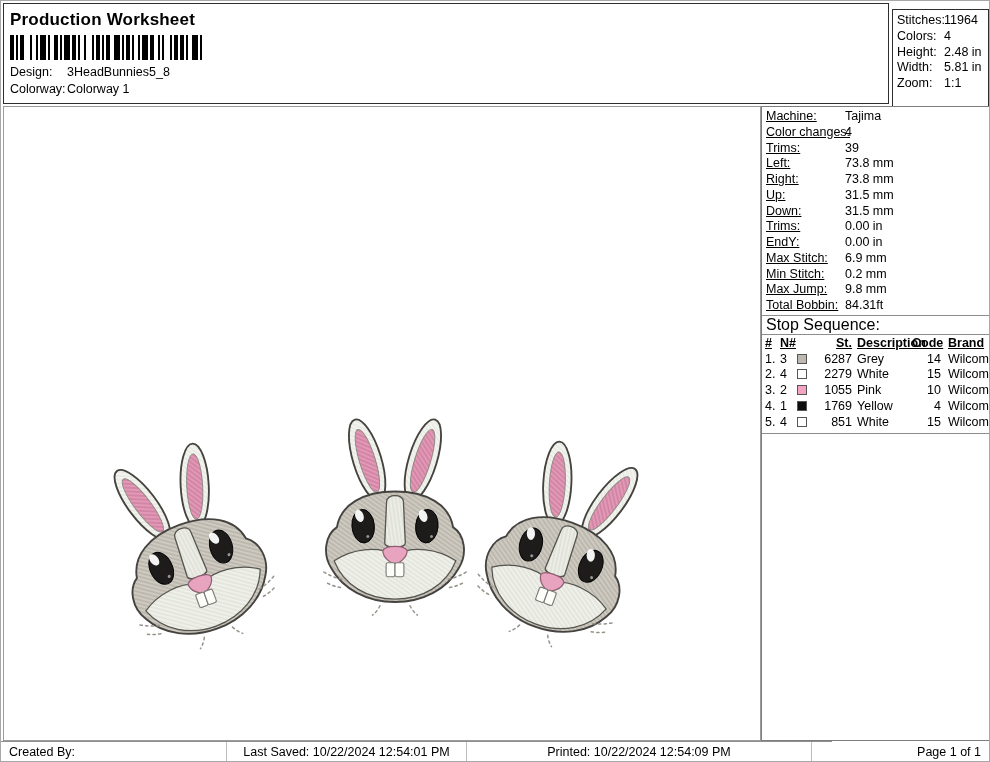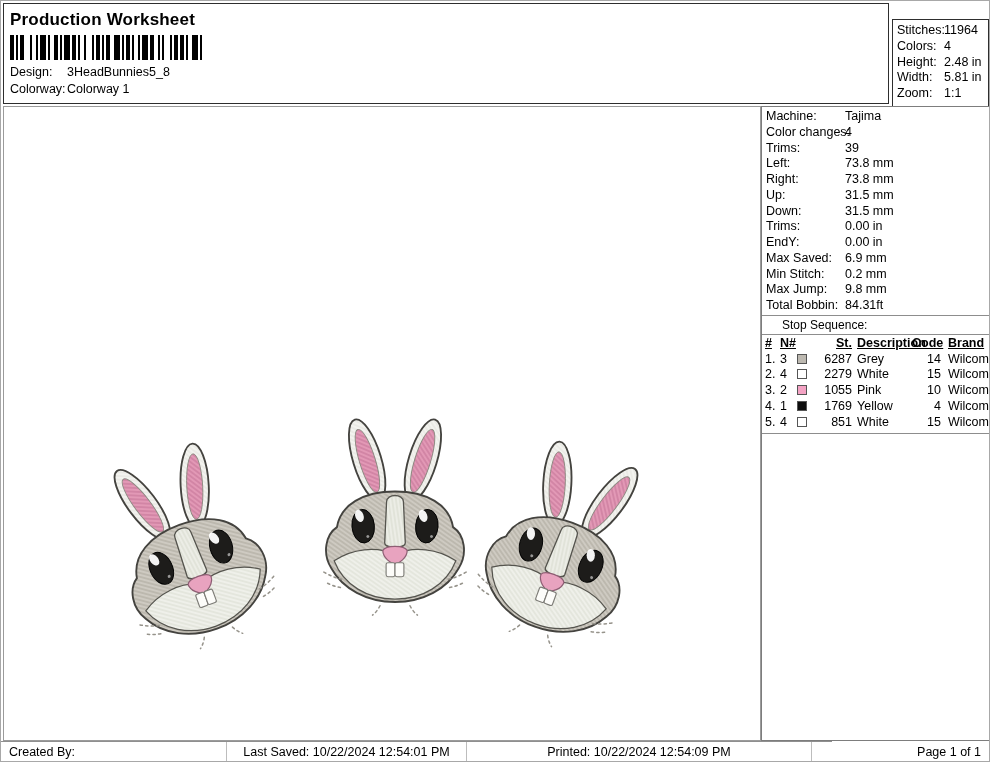--- a/index.html
+++ b/index.html
@@ -10,37 +10,37 @@
     border:1px solid #a8a8a8;
   }
   
   .hdr-left{position:absolute;left:2px;top:2px;width:886px;height:101px;border:1px solid #2e2e2e;padding:4px 6px;}
   .title{font-size:17px;font-weight:bold;letter-spacing:0.2px;margin-top:2px;}
   .subtitle{font-size:12.5px;margin-top:5px;color:#111;}
   .barcode{display:flex;align-items:stretch;height:25px;width:214px;margin:5px 0 4px 0;background:#fff;}
   .barcode div{height:100%;}
   .kv{font-size:12.5px;line-height:16px;margin-top:1px;}
   .kv .k{display:inline-block;width:57px;}
-  .hdr-right{position:absolute;left:891px;top:18px;width:97px;height:101px;border:1px solid #2e2e2e;padding:3px 4px;}
+  .hdr-right{position:absolute;left:891px;top:8px;width:97px;height:101px;border:1px solid #2e2e2e;padding:3px 4px;}
   .srow{font-size:12.5px;line-height:15.8px;white-space:nowrap;}
   .srow .k{display:inline-block;width:47px;}
   
   .main{position:absolute;left:2px;top:105px;width:758px;height:635px;border:1px solid #9b9b9b;background:#fff;}
   .bunny{position:absolute;width:150px;height:206px;}
   .bunny svg{display:block;width:100%;height:100%;}
   .bunny-left{left:108px;top:336px;transform:rotate(-20deg);}
   .bunny-middle{left:316px;top:304px;}
   .bunny-right{left:486px;top:334px;transform:rotate(20deg);}
   .svgdefs{position:absolute;width:0;height:0;overflow:hidden;}
   
   .panel{position:absolute;left:760px;top:105px;width:229px;height:635px;border:1px solid #7d7d7d;border-right:none;background:#fff;}
   .info{padding:2px 0 1px 0;}
   .irow{font-size:12.5px;line-height:15.75px;white-space:nowrap;padding-left:4px;}
-  .irow .ik{display:inline-block;width:79px;}
-  .stop-title{font-size:12px;line-height:16px;border-top:1px solid #8d8d8d;padding:1px 0 1px 20px;}
+  .irow .ik{display:inline-block;width:79px;text-decoration:underline;}
+  .stop-title{font-size:16px;line-height:16px;border-top:1px solid #8d8d8d;padding:1px 0 1px 4px;}
   .stoptable{border-top:1px solid #8d8d8d;border-bottom:1px solid #8d8d8d;padding:1px 0 2px 0;}
   .trow{display:grid;grid-template-columns:15px 17px 17px 38px 60px 29px 50px;
         font-size:12.5px;line-height:15.8px;align-items:center;padding-left:3px;white-space:nowrap;}
   .trow.head span{font-weight:bold;text-decoration:underline;}
   .c-st,.c-code{text-align:right;}
   .c-desc{padding-left:5px;}
   .c-brand{padding-left:7px;}
   .swatch{display:inline-block;width:10px;height:10px;border:1px solid #555;vertical-align:-1px;}
   
   .footer{position:absolute;left:0;top:740px;width:831px;height:22px;border-top:1px solid #8f8f8f;font-size:12.5px;}
@@ -274,21 +274,21 @@
 
         <div class="irow">
           <span class="ik">Trims:</span><span class="iv">0.00 in</span>
         </div>
 
         <div class="irow">
           <span class="ik">EndY:</span><span class="iv">0.00 in</span>
         </div>
 
         <div class="irow">
-          <span class="ik">Max Saved:</span><span class="iv">6.9 mm</span>
+          <span class="ik">Max Stitch:</span><span class="iv">6.9 mm</span>
         </div>
 
         <div class="irow">
           <span class="ik">Min Stitch:</span><span class="iv">0.2 mm</span>
         </div>
 
         <div class="irow">
           <span class="ik">Max Jump:</span><span class="iv">9.8 mm</span>
         </div>
 

